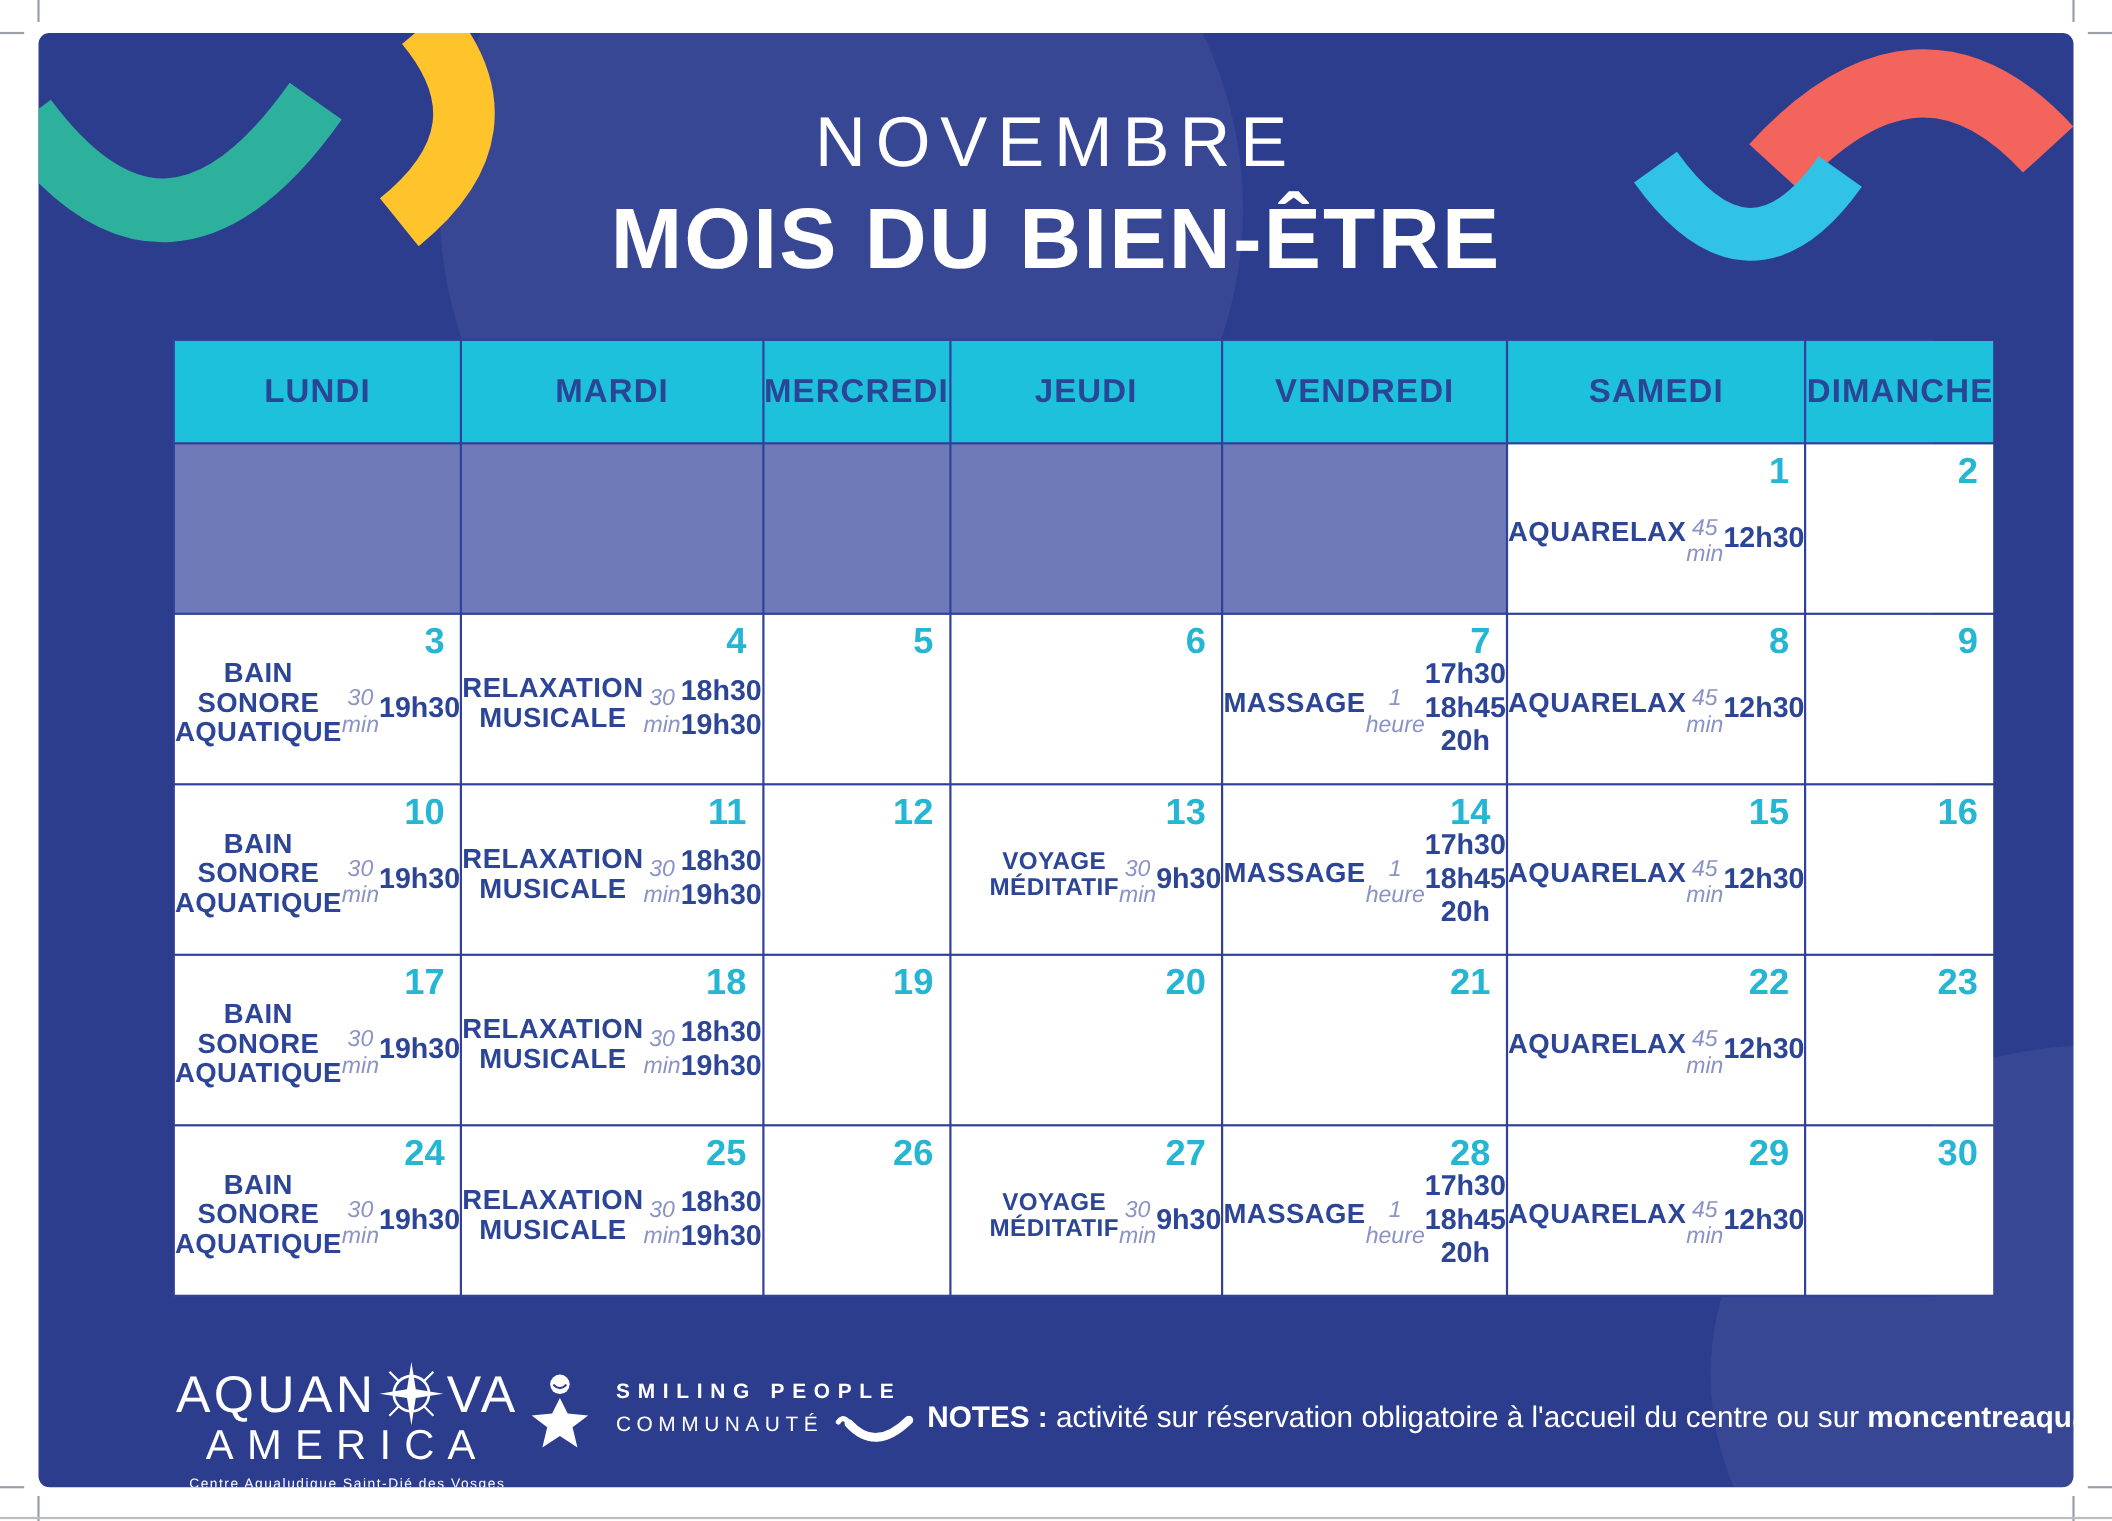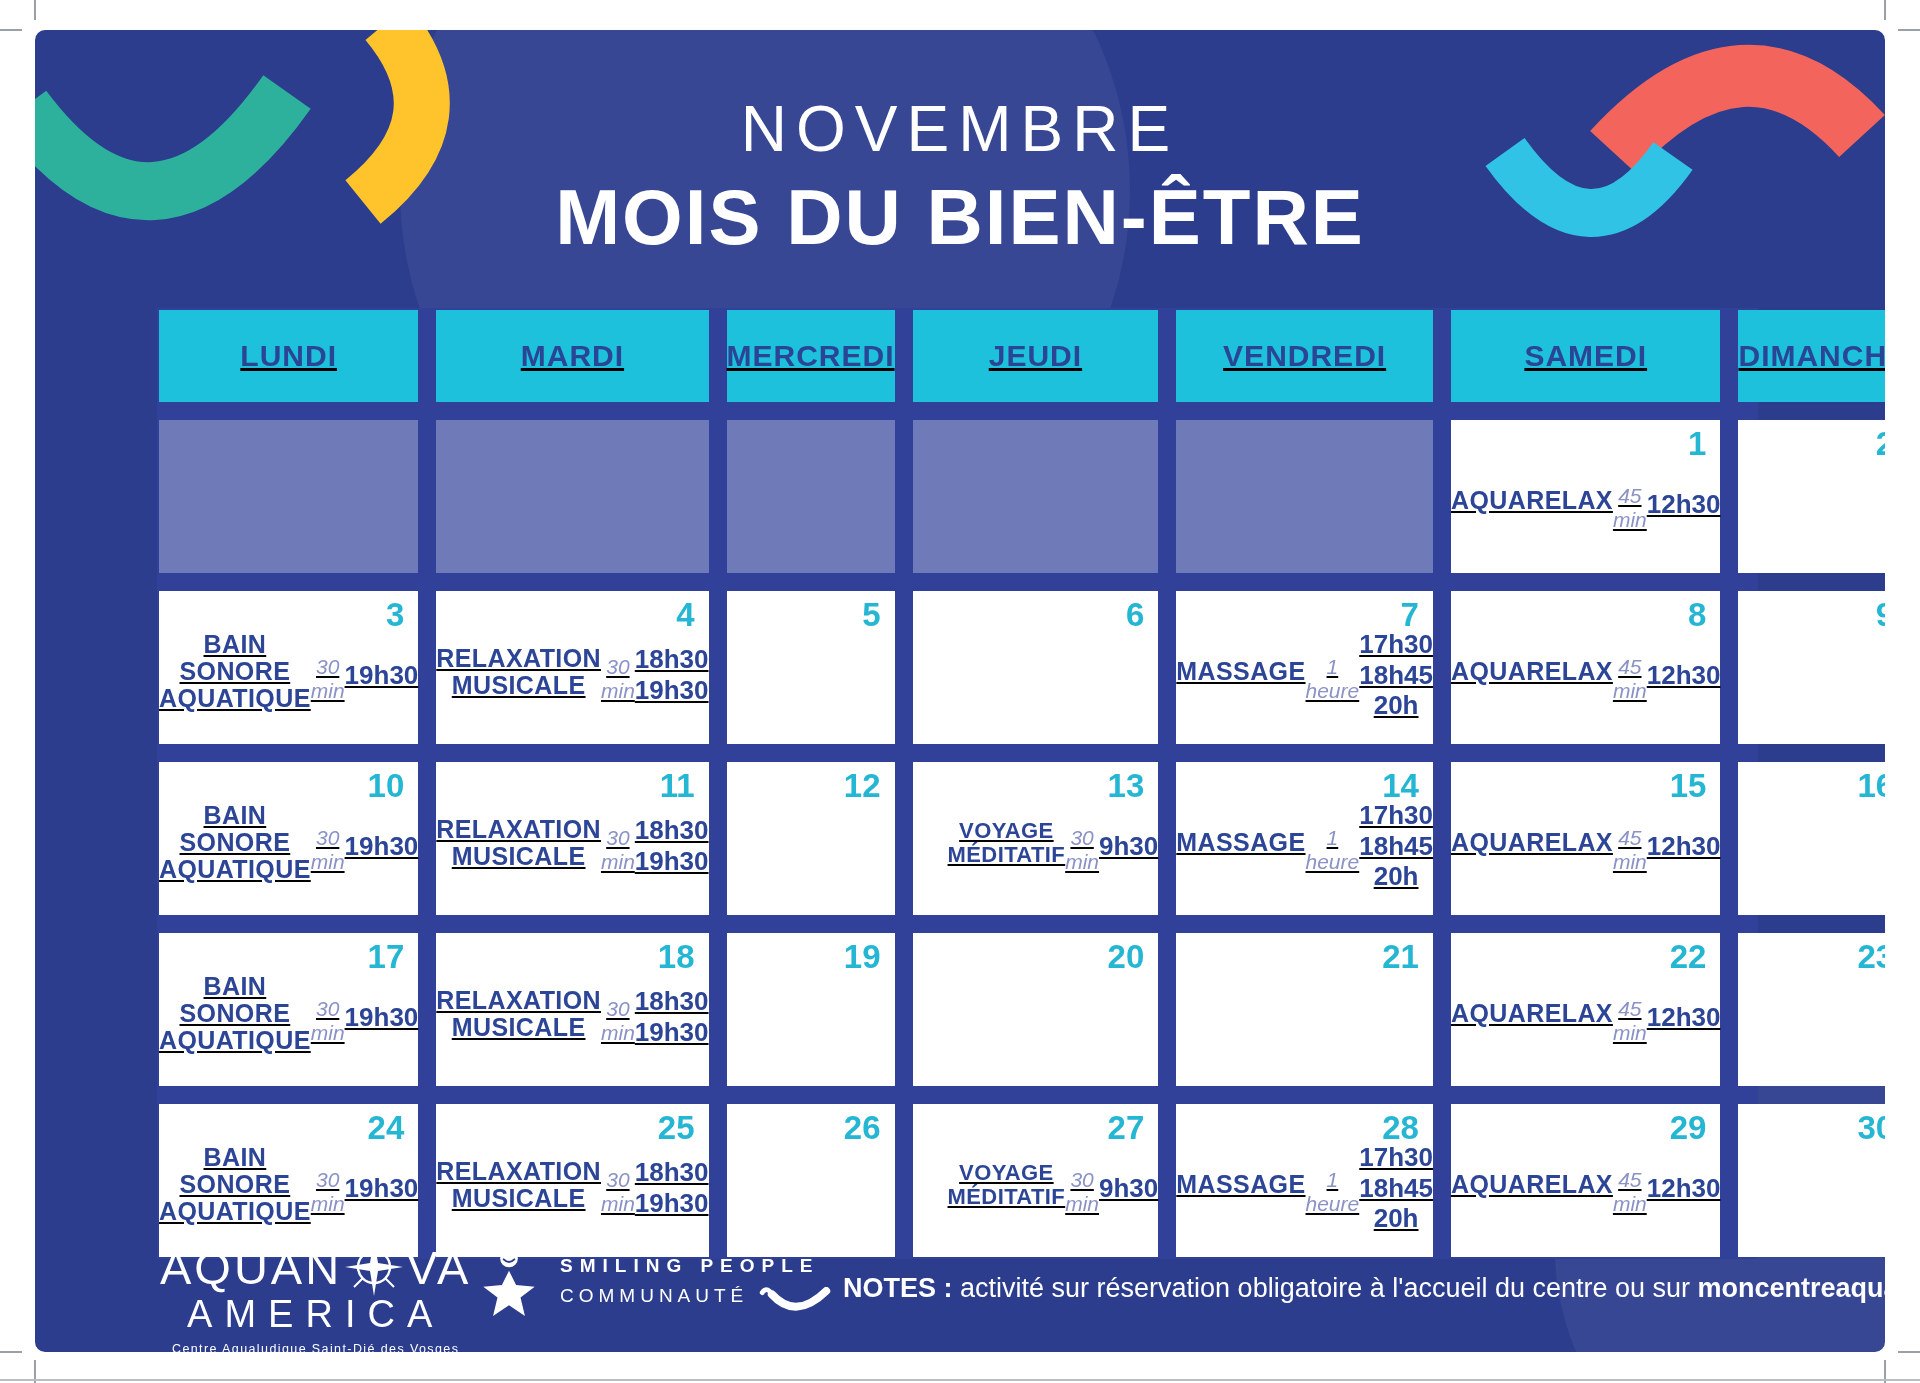--- a/index.html
+++ b/index.html
@@ -21,21 +21,21 @@
   .deco{position:absolute;left:0;top:0;width:1850px;height:1322px;pointer-events:none;}
 
   .month{position:absolute;left:0;top:62px;width:100%;text-align:center;color:#fff;
          font-size:64px;font-weight:400;letter-spacing:9px;}
   .subtitle{position:absolute;left:0;top:142px;width:100%;text-align:center;color:#fff;
          font-size:78px;font-weight:700;letter-spacing:2px;}
 
   .calendar{position:absolute;left:122px;top:278px;width:1601px;
             display:grid;grid-template-columns:repeat(7,1fr);
             grid-template-rows:92px repeat(5,153px);
-            gap:18px;padding:2px;background:var(--gridline);text-decoration:underline;}
+            gap:2px;padding:2px;background:var(--gridline);}
   .hcell{background:var(--header);display:flex;align-items:center;justify-content:center;
          color:#2b4596;font-size:30px;font-weight:700;letter-spacing:1px;}
   .cell{background:#ffffff;position:relative;}
   .cell.past{background:rgba(255,255,255,0.30);}
   .day-num{position:absolute;top:5px;right:14px;font-size:33px;font-weight:700;color:var(--day-number);}
   .cell-content{height:100%;display:flex;flex-direction:row;align-items:center;
                 justify-content:center;text-align:center;padding-top:8px;}
   .act-title{font-size:25px;font-weight:700;color:var(--text-blue);line-height:1.08;letter-spacing:.4px;}
   .act-title.long{font-size:22px;margin-left:35px;}
   .act-duration{font-style:italic;font-size:21px;color:var(--duration);margin-top:14px;}

